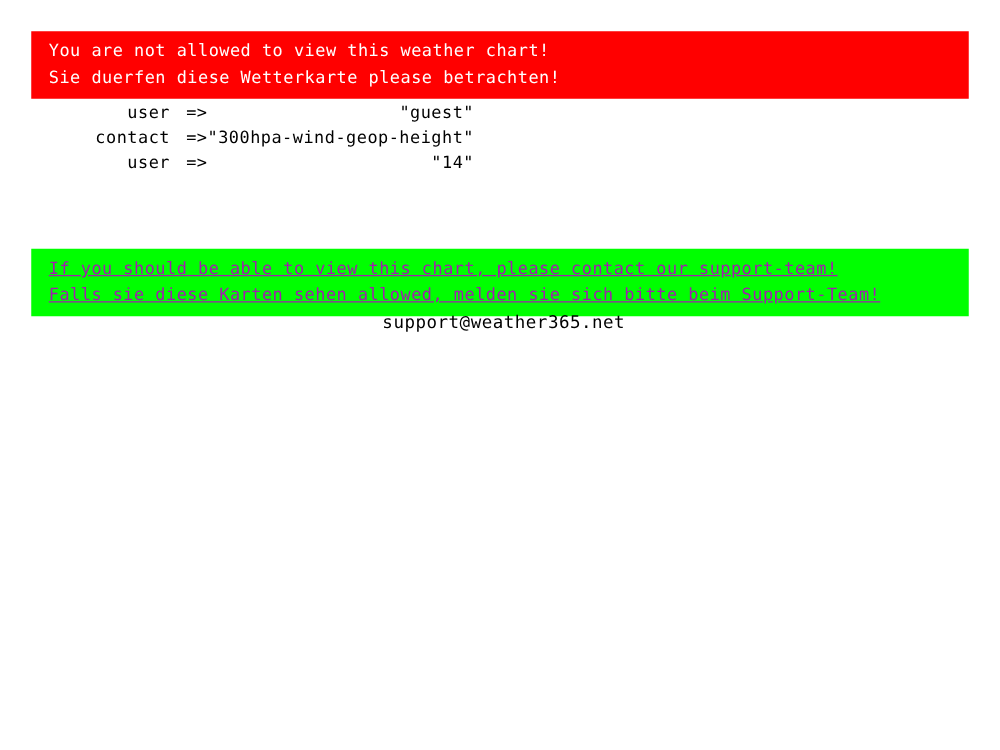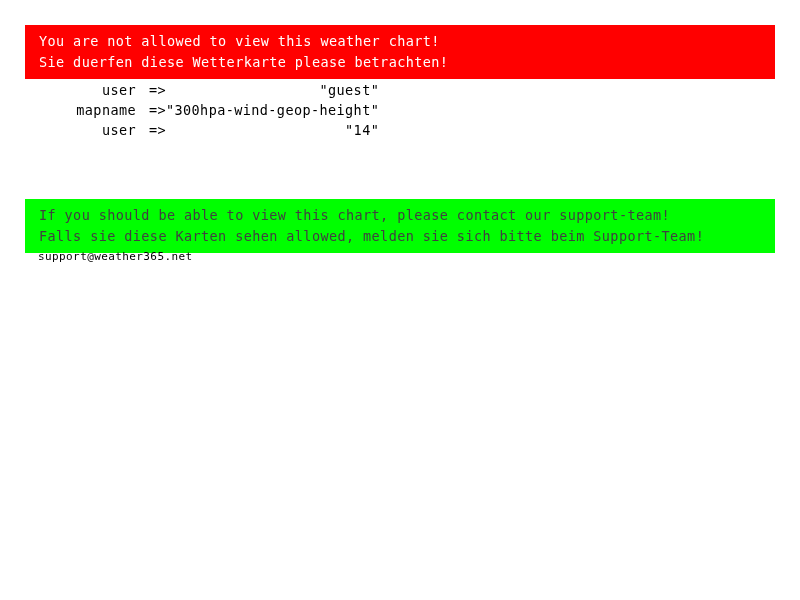--- a/index.html
+++ b/index.html
@@ -30,21 +30,22 @@
     letter-spacing: 0.4px;
   }
   .banner-error {
     top: 25px;
     background: #ff0000;
     color: #ffffff;
   }
   .banner-ok {
     top: 199px;
     background: #00ff00;
-    color: #404040;
+    color: #a21caf;
+    text-decoration: underline;
   }
   .banner-line {
     white-space: pre;
   }
   .params {
     position: absolute;
     left: 38px;
     top: 80px;
     font-size: 13.5px;
     line-height: 20px;
@@ -70,22 +71,22 @@
   }
   td.val {
     padding-left: 10px;
   }
   .footer {
     position: absolute;
     left: 38px;
     top: 250px;
     width: 730px;
     display: flex;
-    justify-content: flex-start;
-    font-size: 11px;
+    justify-content: center;
+    font-size: 14px;
     letter-spacing: 0.4px;
     white-space: pre;
   }
   .footer-left { text-align: left; }
   .footer-right { text-align: right; }
 </style>
 </head>
 <body>
 
 <div class="page">
@@ -97,21 +98,21 @@
 
   <div class="params">
     <table class="params-table">
       <tbody>
         <tr>
           <td class="key">user</td>
           <td class="arrow">=&gt;</td>
           <td class="val">"guest"</td>
         </tr>
         <tr>
-          <td class="key">mapname</td>
+          <td class="key">contact</td>
           <td class="arrow">=&gt;</td>
           <td class="val">"300hpa-wind-geop-height"</td>
         </tr>
         <tr>
           <td class="key">user</td>
           <td class="arrow">=&gt;</td>
           <td class="val">"14"</td>
         </tr>
       </tbody>
     </table>

